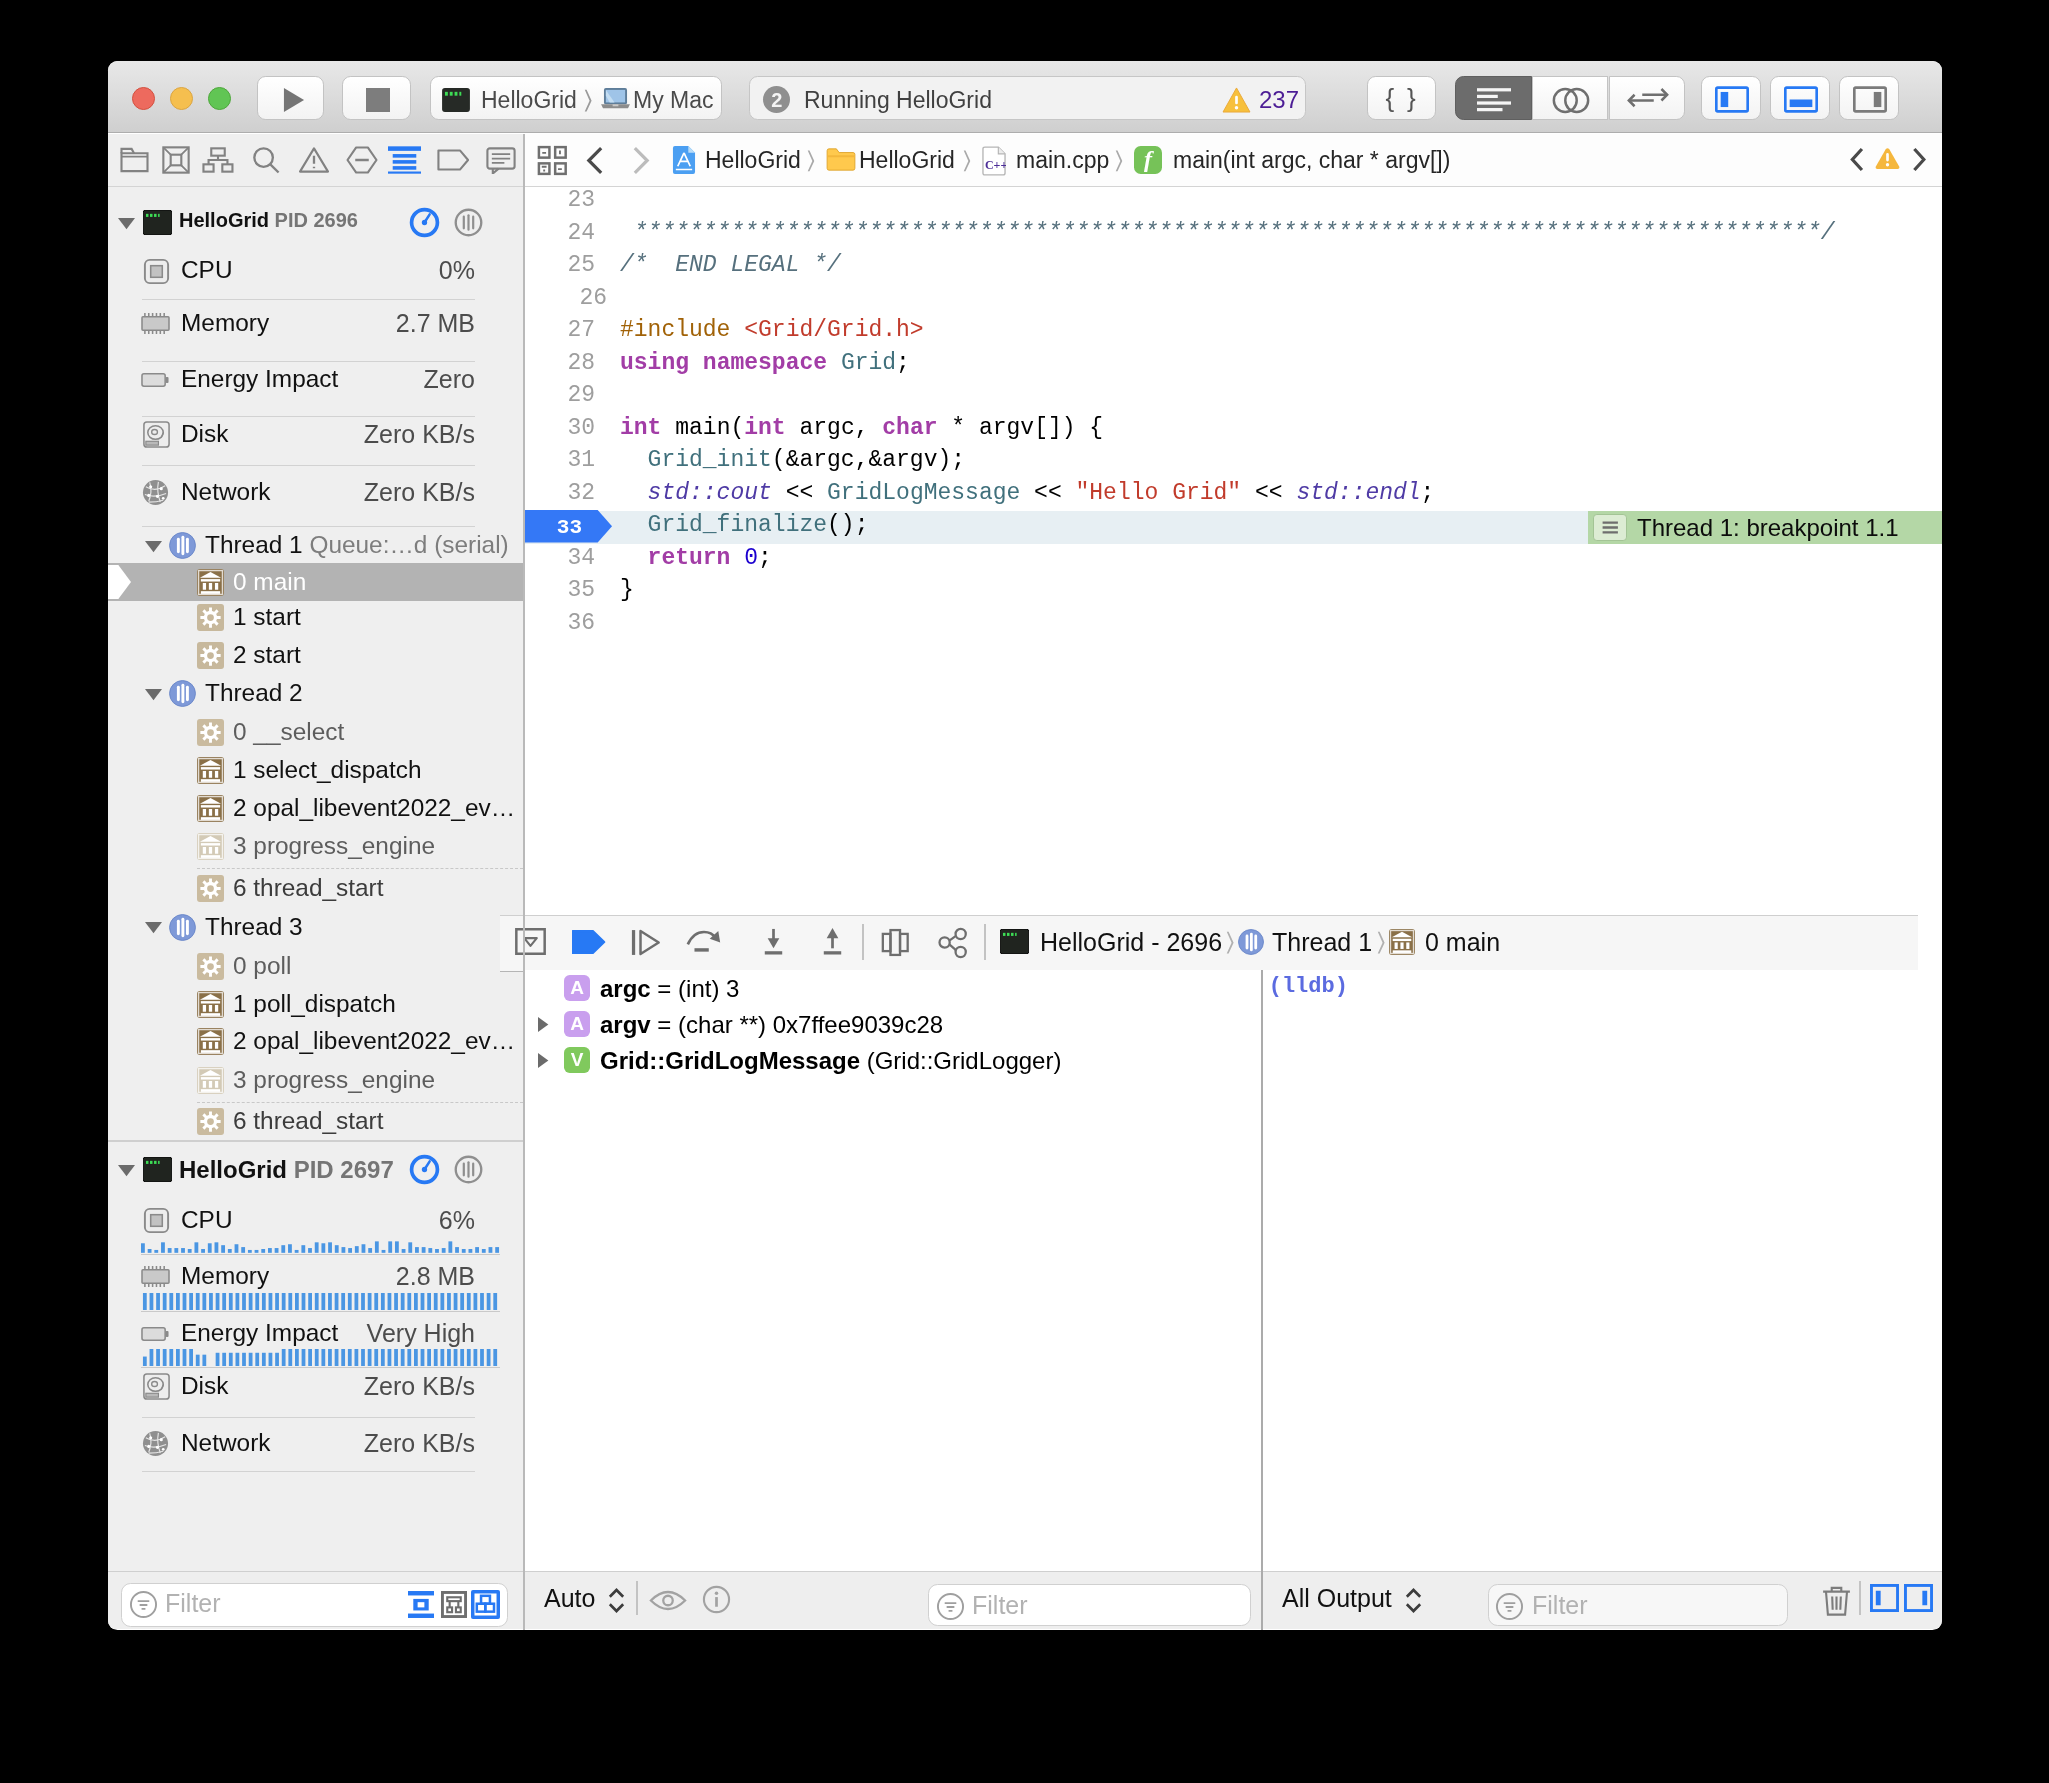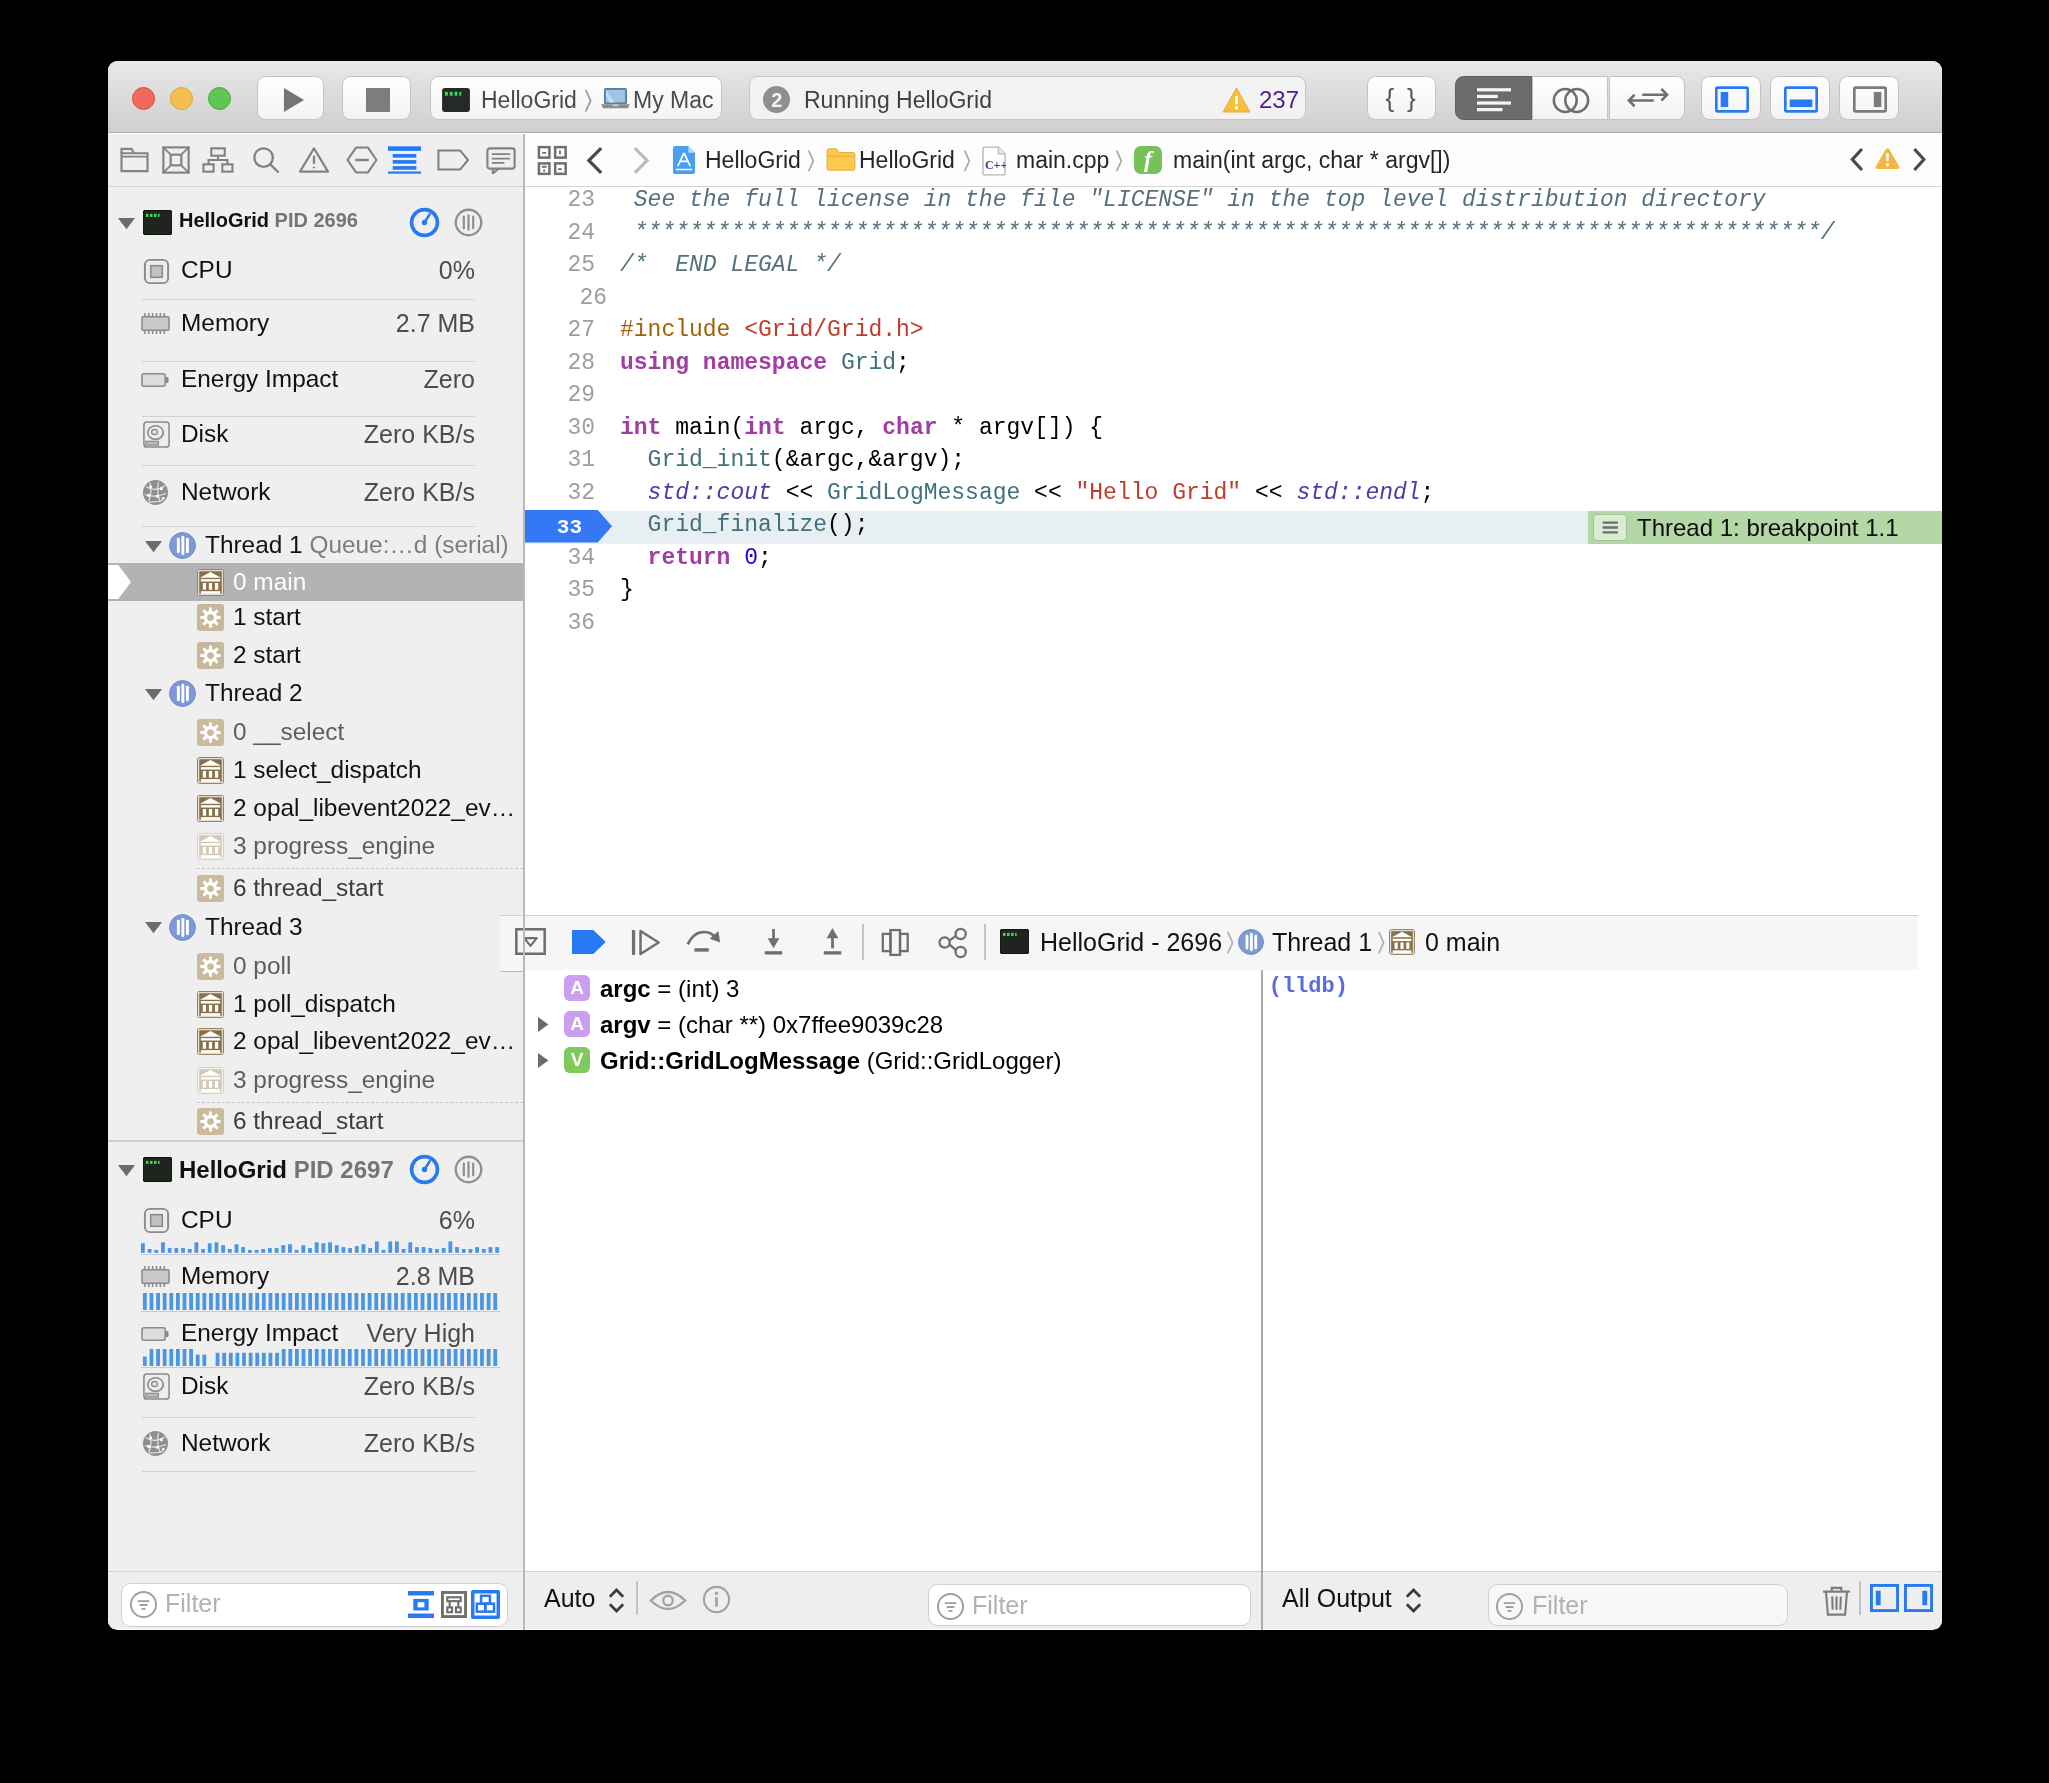--- a/index.html
+++ b/index.html
@@ -727,21 +727,20 @@
   <div class="abs" style="left:1068px;top:327px;width:34px;height:27px;background:#dcecd3;border:1px solid #a3c495;border-radius:3.8px;box-sizing:border-box;">
     <svg width="32.5" height="25" viewBox="0 0 34 26">
             <path d="M9 8 L25 8 M9 13 L25 13 M9 18 L25 18" stroke="#6e6e6e" stroke-width="2.4"></path>
           </svg></div>
   <div class="abs" style="left:1112px;top:327px;font-size:24px;color:#0c0c0c;">Thread 1: breakpoint 1.1</div>
   <svg class="abs" style="left:0;top:323px;" width="88" height="32.5" viewBox="0 0 92 34">
           <path d="M0 0 L76 0 L91 17 L76 34 L0 34 Z" fill="#3478f6"></path>
         </svg>
   <div class="lnum" style="top:325px;width:57px;color:#fff;font-weight:bold;font-size:21px;line-height:31px;">33</div>
   <div class="lnum" style="top:0px;">23</div>
-        <div class="cl cmt" style="top:0px;"> See the full license in the file "LICENSE" in the top level distribution directory</div>
   <div class="lnum" style="top:32.5px;">24</div>
         <div class="cl cmt" style="top:32.5px;"> **************************************************************************************/</div>
   <div class="lnum" style="top:65px;">25</div>
         <div class="cl cmt" style="top:65px;">/*  END LEGAL */</div>
   <div class="lnum" style="top:98px;margin-left:12px;">26</div>
   <div class="lnum" style="top:130px;">27</div>
         <div class="cl" style="top:130px;"><span class="pp">#include</span> <span class="str">&lt;Grid/Grid.h&gt;</span></div>
   <div class="lnum" style="top:163px;">28</div>
         <div class="cl" style="top:163px;"><span class="kw">using</span> <span class="kw">namespace</span> <span class="ty">Grid</span>;</div>
   <div class="lnum" style="top:195px;">29</div>

